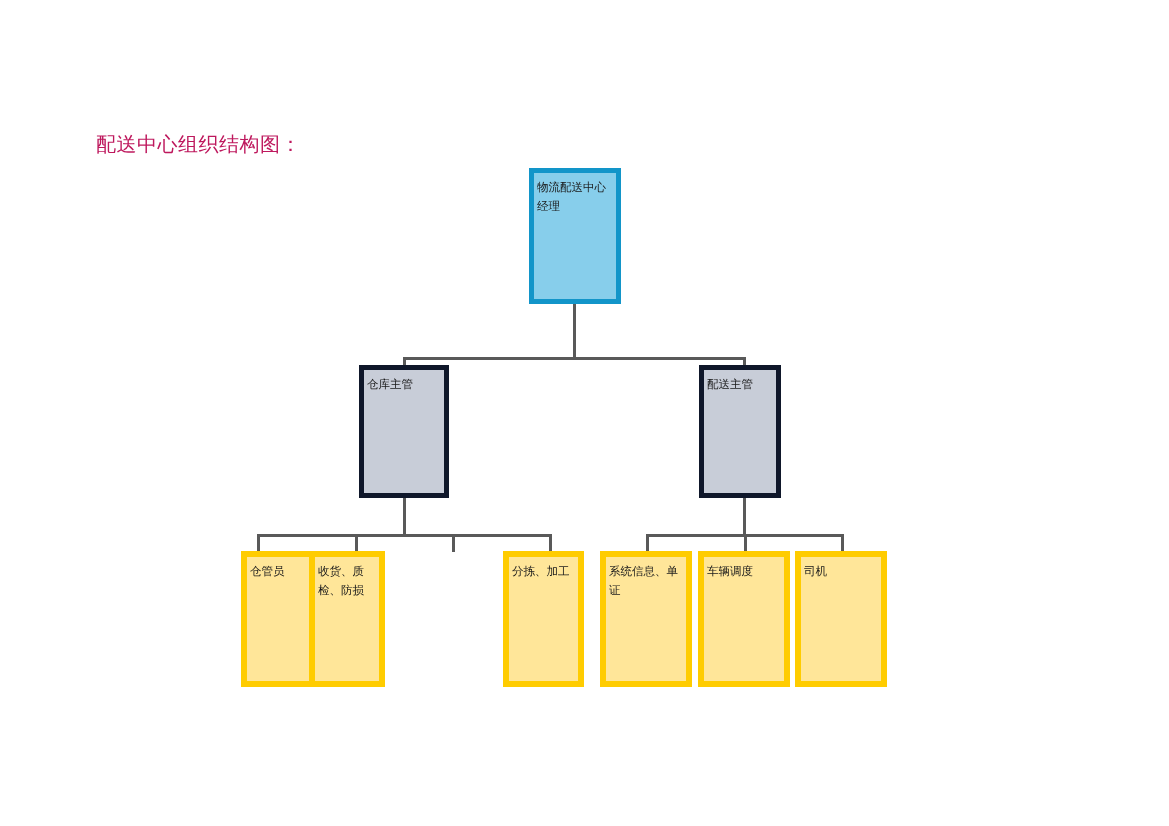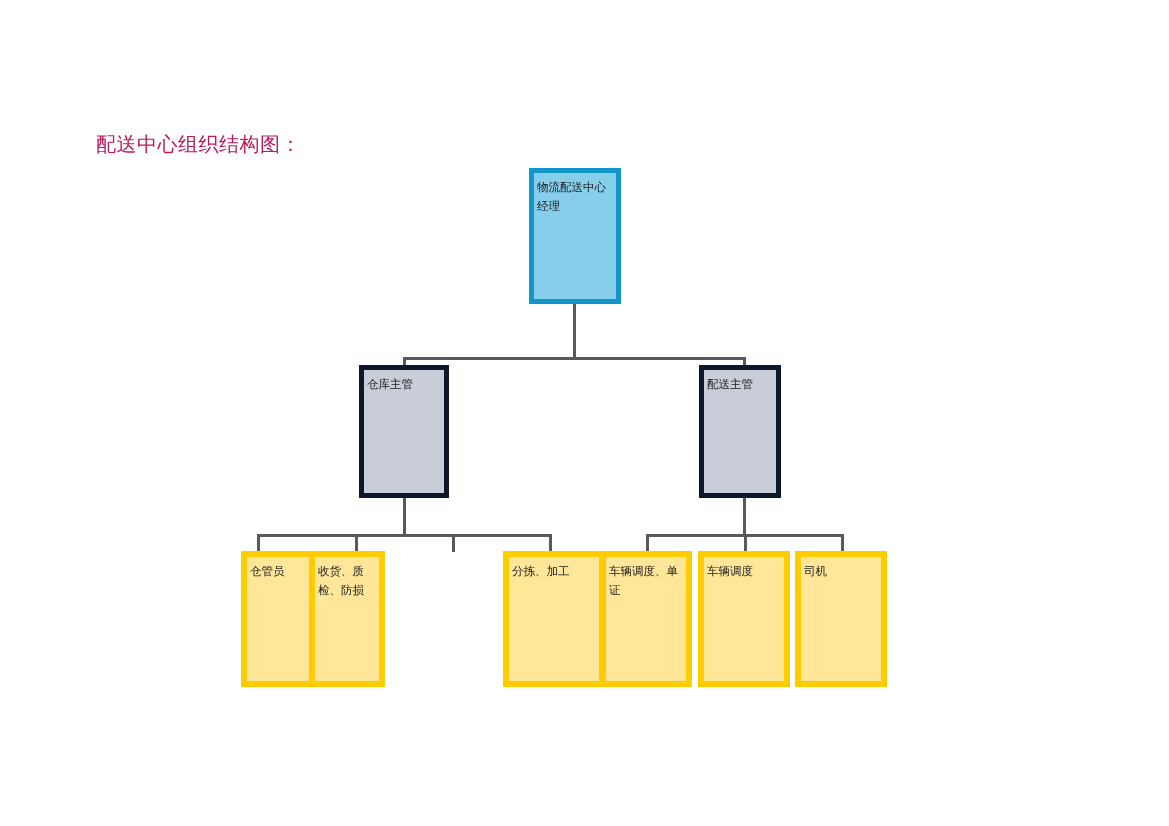--- a/index.html
+++ b/index.html
@@ -113,26 +113,26 @@
 
   <div class="node level-2" style="left:211px; top:551px; width:112px; height:136px;margin-left:30px;">
     <span class="node-label">仓管员</span>
   </div>
 
   <div class="node level-2" style="left:309px; top:551px; width:76px; height:136px;">
     <span class="node-label">收货、质检、防损</span>
   </div>
 
 
-  <div class="node level-2" style="left:503px; top:551px; width:102px; height:136px;">
+  <div class="node level-2" style="left:503px; top:551px; width:81px; height:136px;">
     <span class="node-label">分拣、加工</span>
   </div>
 
   <div class="node level-2" style="left:600px; top:551px; width:92px; height:136px;">
-    <span class="node-label">车辆调度、单证</span>
+    <span class="node-label">系统信息、单证</span>
   </div>
 
   <div class="node level-2" style="left:795px; top:551px; width:92px; height:136px;">
     <span class="node-label">司机</span>
   </div>
 
   <div class="node level-2" style="left:698px; top:551px; width:92px; height:136px;">
     <span class="node-label">车辆调度</span>
   </div>
 

